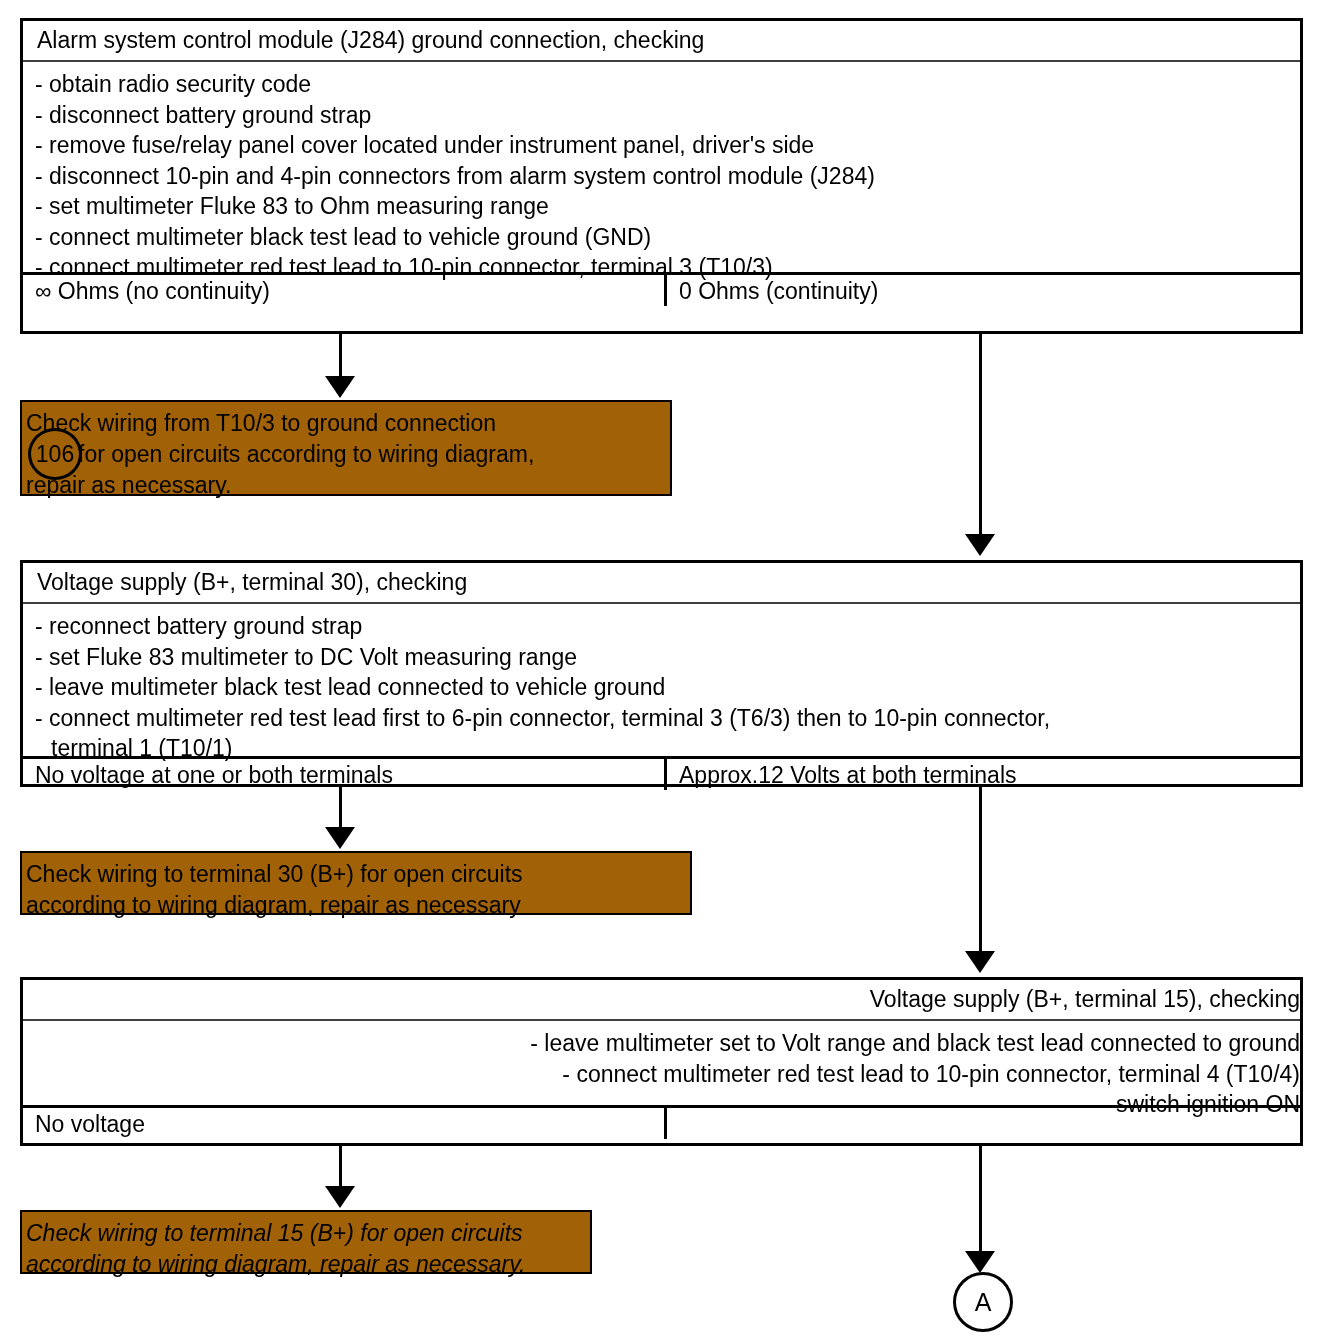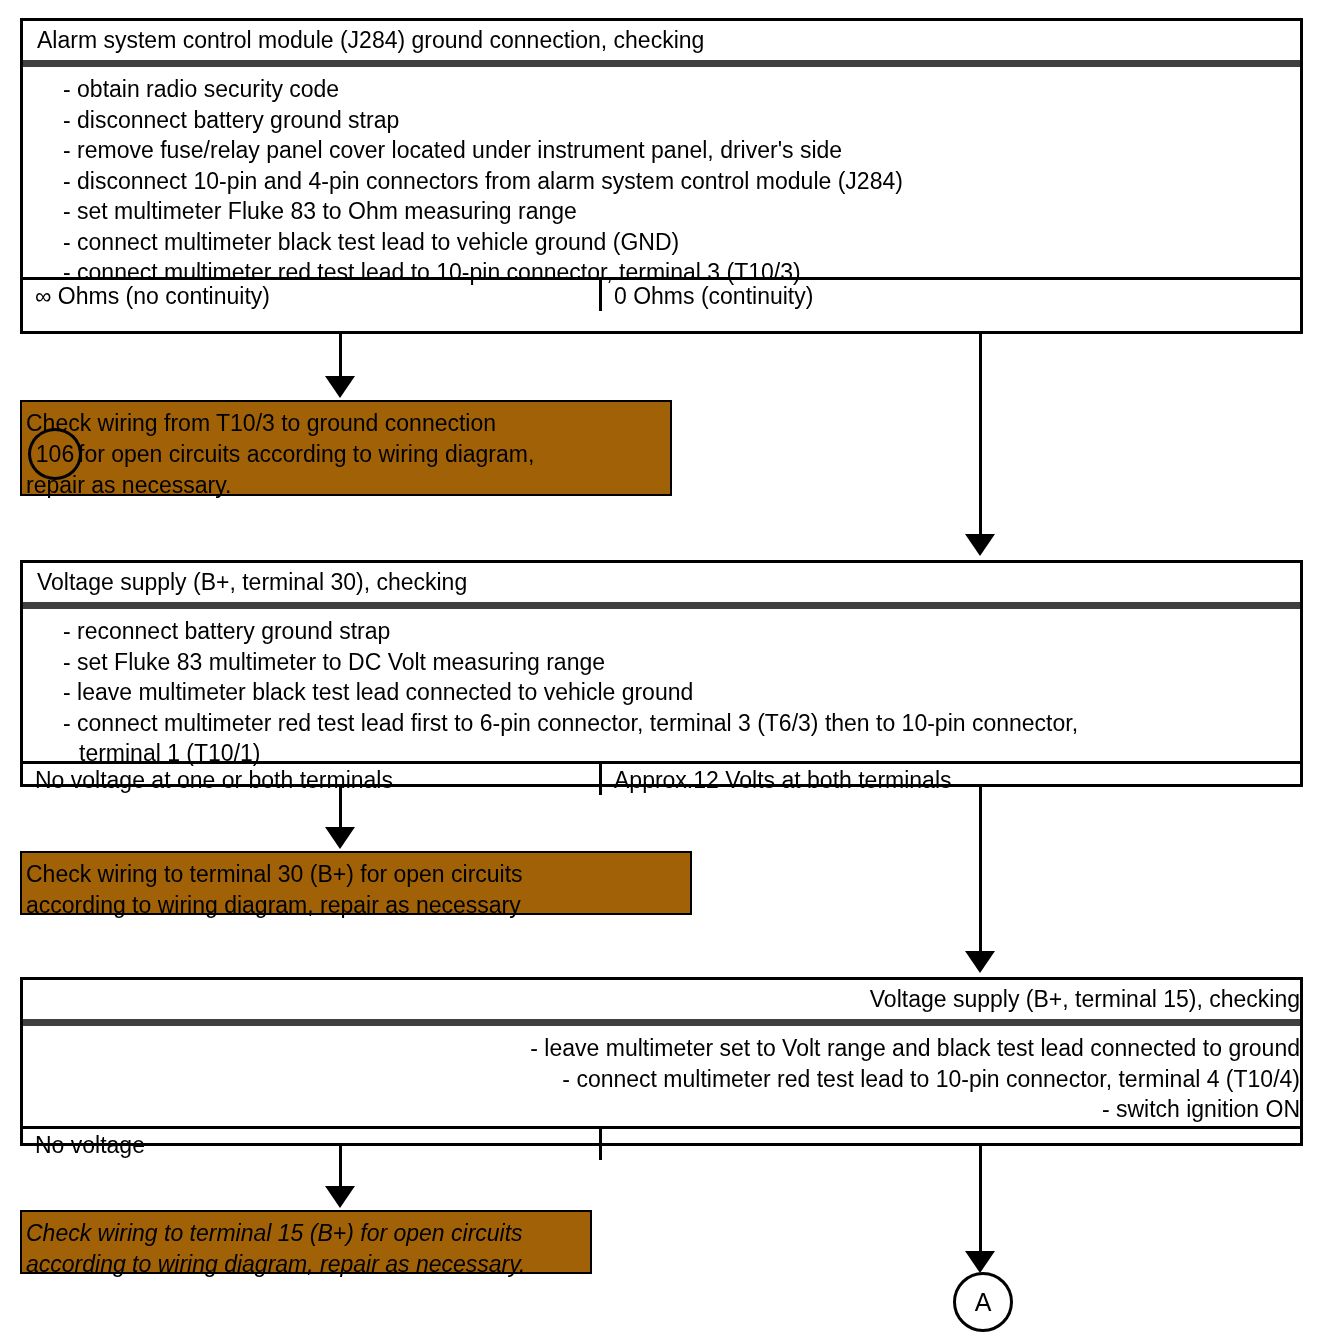--- a/index.html
+++ b/index.html
@@ -22,53 +22,53 @@
   
   .fbox {
     position: absolute;
     box-sizing: border-box;
     border: 3px solid #000;
     background: #fff;
   }
 
   .hdr {
     box-sizing: border-box;
-    border-bottom: 7px solid #404040;
+    border-bottom: 2px solid #404040;
     padding: 6px 0 7px 14px;
     font-size: 23px;
     line-height: 26px;
     white-space: nowrap;
   }
 
   .steps {
     box-sizing: border-box;
     padding: 7px 0 6px 12px;
     font-size: 23px;
     line-height: 30.5px;
   }
-  .steps .li { white-space: nowrap; margin-left: 28px; }
+  .steps .li { white-space: nowrap; }
   .steps .li .cont { display: block; padding-left: 16px; }
 
   
   .results {
     box-sizing: border-box;
     border-top: 3px solid #000;
     display: flex;
     height: 34px;
   }
   .results .cell {
     box-sizing: border-box;
     display: flex;
     align-items: center;
     font-size: 23px;
     line-height: 24px;
     padding-left: 12px;
     white-space: nowrap;
   }
-  .results .cell.left { width: 579px; border-right: 3px solid #000; }
+  .results .cell.left { width: 644px; border-right: 3px solid #000; }
   .results .cell.right { flex: 1 1 auto; }
 
   
   .abox {
     position: absolute;
     box-sizing: border-box;
     border: 3px solid #000;
     background: #a16207;
     padding: 6px 0 7px 4px;
     font-size: 23px;
@@ -183,21 +183,21 @@
   <div class="vline" style="left:979px; top:787px; height:166px;"></div>
   <div class="arrowhead" style="left:965px; top:951px;"></div>
 
   <div class="abox thin" style="left:20px; top:851px; width:672px; height:64px; border-width:2px;">
     <div class="ln">Check wiring to terminal 30 (B+) for open circuits</div>
     <div class="ln">according to wiring diagram, repair as necessary</div>
   </div>
 
   <div class="fbox" style="left:20px; top:977px; width:1283px; height:169px;text-align:right;">
     <div class="hdr">Voltage supply (B+, terminal 15), checking</div>
-    <div class="steps" style="height:100px;">
+    <div class="steps" style="height:84px;">
       <div class="li">- leave multimeter set to Volt range and black test lead connected to ground</div>
       <div class="li">- connect multimeter red test lead to 10-pin connector, terminal 4 (T10/4)</div>
       <div class="li">- switch ignition ON</div>
     </div>
     <div class="results">
       <div class="cell left">No voltage</div>
     </div>
   </div>
 
   <div class="vline" style="left:339px; top:1146px; height:46px;"></div>

